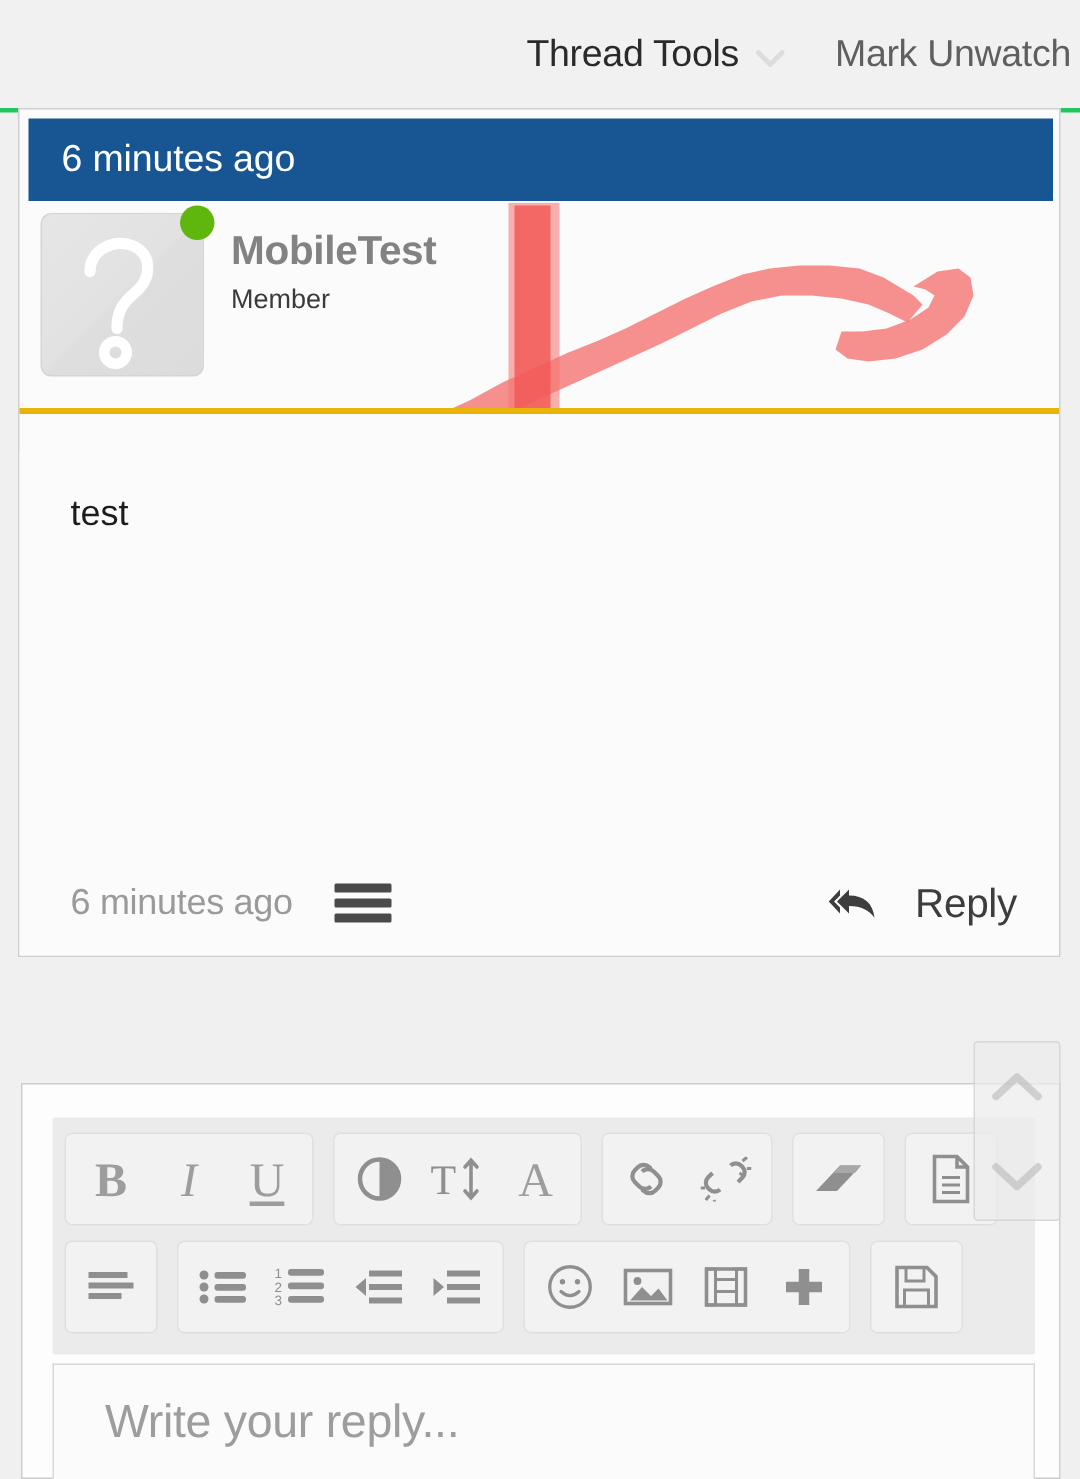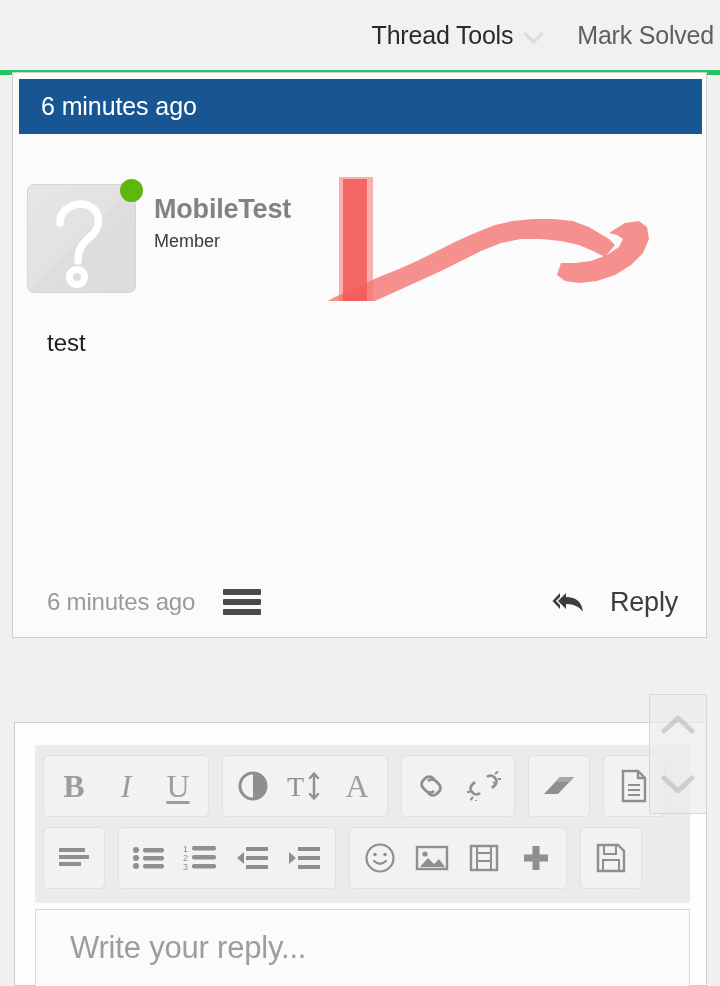--- a/index.html
+++ b/index.html
@@ -22,21 +22,21 @@
   
   .thread-bar {
     position: absolute;
     left: 0; top: 0;
     width: 720px; height: 75px;
     background: #f1f1f1;
     display: flex;
     align-items: center;
     justify-content: flex-end;
     padding-right: 6px;
-    border-bottom: 5px solid #22c55e;
+    border-bottom: 3px solid #22c55e;
   }
   .tool-link {
     font-size: 25px;
     color: #5f5f5f;
     white-space: nowrap;
     letter-spacing: -0.2px;
   }
   .tool-link.primary { color: #2a2a2a; font-weight: 400; }
   .thread-tools-group {
     display: flex;
@@ -77,21 +77,20 @@
     letter-spacing: -0.1px;
   }
 
   
   .post-user {
     position: absolute;
     left: 0; top: 62px;
     width: 693px; height: 141px;
     border-bottom: 4px solid #eab308;
     overflow: hidden;
-    margin-top: 42px;
   }
 
   .avatar-wrap {
     position: absolute;
     left: 14px; top: 7px;
     width: 109px; height: 109px;
   }
   .avatar {
     width: 109px; height: 109px;
     border-radius: 7px;
@@ -283,21 +282,21 @@
   <div class="thread-bar">
     <div class="thread-tools-group">
       <span class="tool-link primary">Thread Tools</span>
       <span class="chevron-down">
         <svg width="19" height="12" viewBox="0 0 19 12">
           <path d="M1.5 2 L9.5 10 L17.5 2" fill="none" stroke="#dcdcdc" stroke-width="3.2" stroke-linecap="round" stroke-linejoin="round"></path>
         </svg>
       </span>
     </div>
     <span class="tool-sep"></span>
-    <span class="tool-link">Mark Solved</span>
+    <span class="tool-link">Mark Unwatch</span>
   </div>
 
   <div class="post-card">
 
     <div class="post-head">
       <span class="post-head-time">6 minutes ago</span>
     </div>
 
     <div class="post-user">
 

